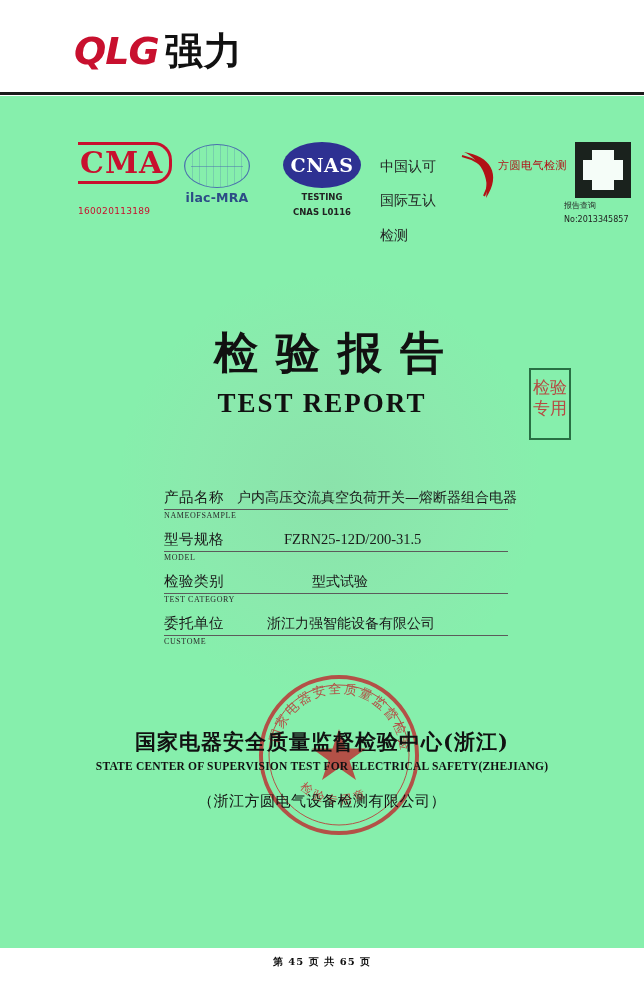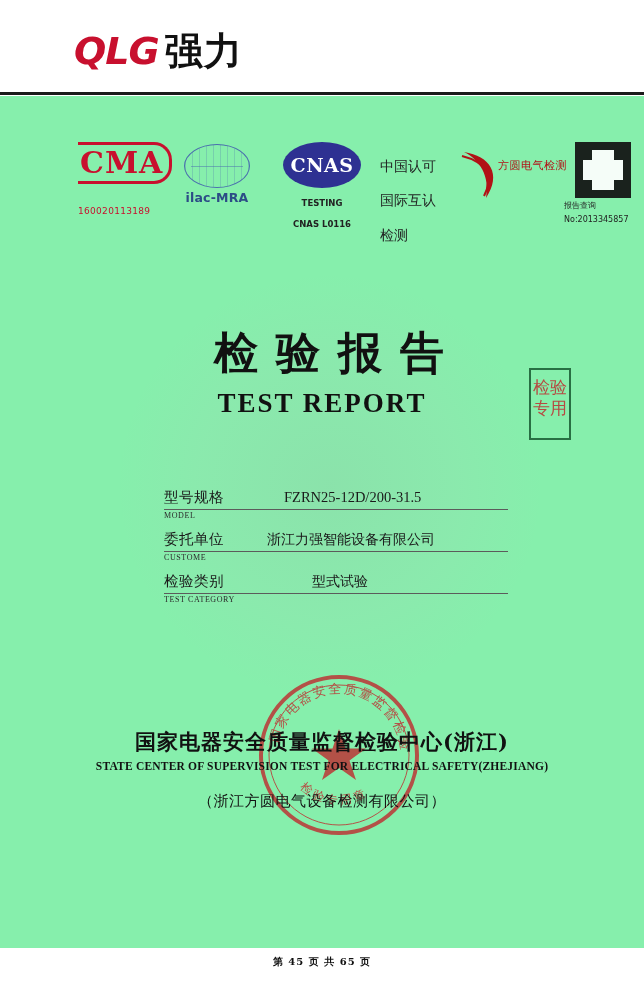--- a/index.html
+++ b/index.html
@@ -155,21 +155,21 @@
     font-size: 19px;
     color: #ffffff;
     letter-spacing: 0.5px;
   }
   .cnas-sub {
     font-family: "DejaVu Sans", sans-serif;
     font-size: 8.5px;
     font-weight: bold;
     color: #222;
     line-height: 1.25;
-    margin-top: 10px;
+    margin-top: 4px;
   }
 
   
   .cnas-cn { left: 302px; width: 74px; }
   .cnas-cn-lines {
     font-family: Liberation Sans, sans-serif;
     font-size: 14px;
     line-height: 1.45;
     color: #1f1f1f;
     margin-top: 14px;
@@ -427,40 +427,46 @@
       <div class="qr-cap">No:2013345857</div>
     </div>
   </div>
 
   <div class="title-cn">检验报告</div>
   <div class="title-en">TEST REPORT</div>
   <div class="title-seal">检验专用</div>
 
   <div class="fields">
 
+    <div class="field-row row-name">
+      <div class="field-label-cn">产品名称</div>
+      <div class="field-value">户内高压交流真空负荷开关—熔断器组合电器</div>
+      <div class="field-line"></div>
+      <div class="field-label-en">NAMEOFSAMPLE</div>
+    </div>
 
     <div class="field-row row-model">
       <div class="field-label-cn">型号规格</div>
       <div class="field-value">FZRN25-12D/200-31.5</div>
       <div class="field-line"></div>
       <div class="field-label-en">MODEL</div>
     </div>
 
+    <div class="field-row row-category">
+      <div class="field-label-cn">检验类别</div>
+      <div class="field-value">型式试验</div>
+      <div class="field-line"></div>
+      <div class="field-label-en">TEST CATEGORY</div>
+    </div>
+
     <div class="field-row row-custome">
       <div class="field-label-cn">委托单位</div>
       <div class="field-value">浙江力强智能设备有限公司</div>
       <div class="field-line"></div>
       <div class="field-label-en">CUSTOME</div>
-    </div>
-
-    <div class="field-row row-category">
-      <div class="field-label-cn">检验类别</div>
-      <div class="field-value">型式试验</div>
-      <div class="field-line"></div>
-      <div class="field-label-en">TEST CATEGORY</div>
     </div>
   </div>
 
   <svg class="stamp" viewBox="0 0 168 168">
     <circle cx="84" cy="84" r="78" fill="none" stroke="#c0262b" stroke-width="4"></circle>
     <circle cx="84" cy="84" r="70" fill="none" stroke="#c0262b" stroke-width="1"></circle>
     <path id="arcTop" d="M 22 84 A 62 62 0 0 1 146 84" fill="none"></path>
     <path id="arcBot" d="M 32 96 A 55 55 0 0 0 136 96" fill="none"></path>
     <text fill="#c0262b" font-family="DejaVu Serif, serif" font-size="13" letter-spacing="2">
       <textPath href="#arcTop" startOffset="6%">国家电器安全质量监督检验中心</textPath>

